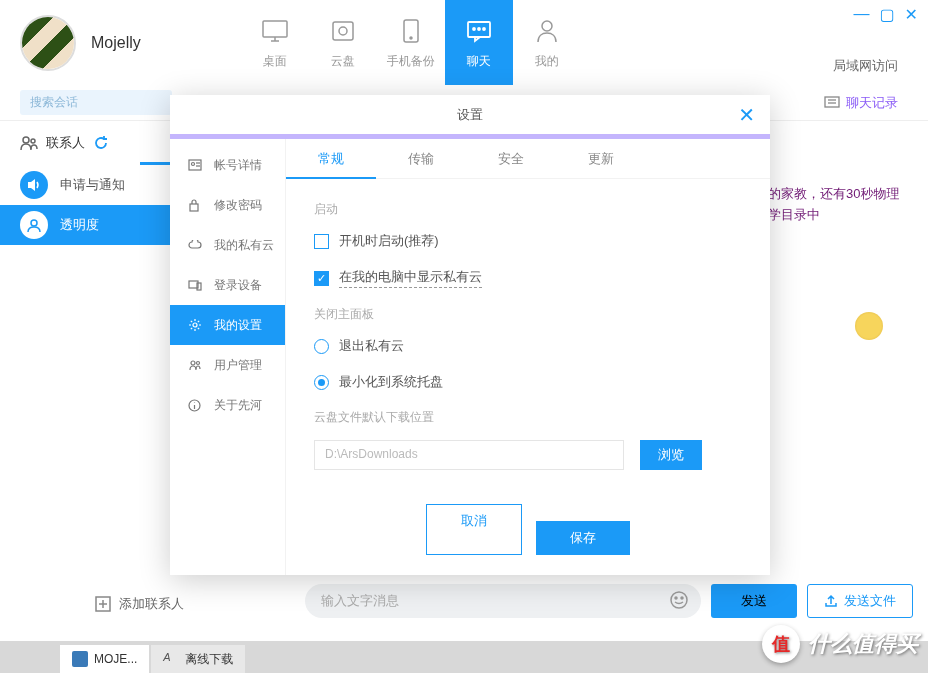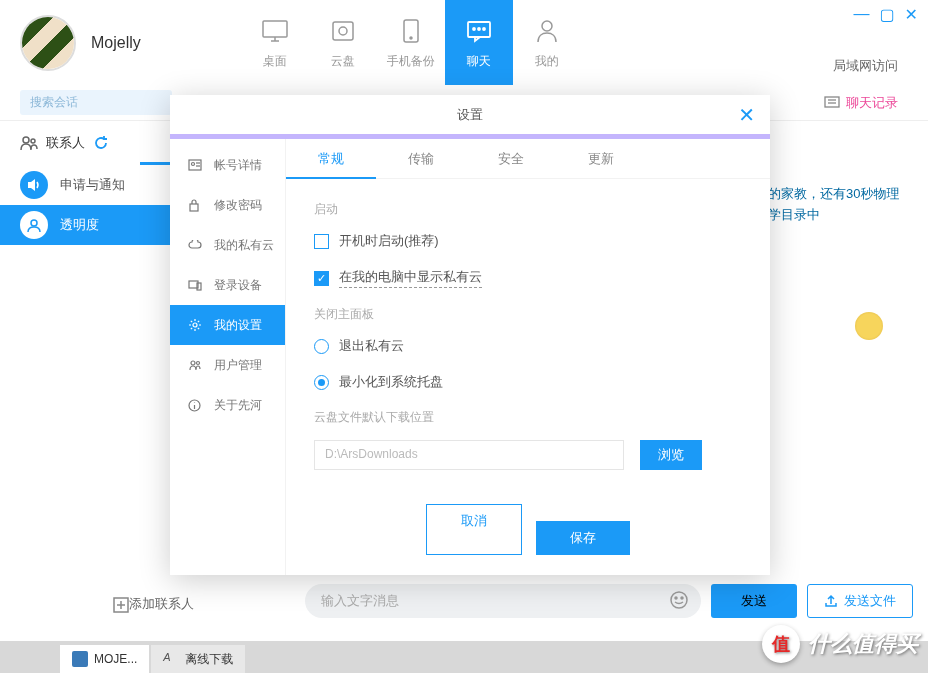--- a/index.html
+++ b/index.html
@@ -18,43 +18,43 @@
     .main-tab { width: 68px; height: 85px; display: flex; flex-direction: column; align-items: center; justify-content: center; gap: 6px; color: #999; cursor: pointer; }
     .main-tab.active { background: #1b9af7; color: #fff; }
     .main-tab-icon { width: 32px; height: 32px; display: flex; align-items: center; justify-content: center; }
     .main-tab-label { font-size: 12px; }
     .lan-access { position: absolute; right: 30px; bottom: 10px; color: #666; font-size: 13px; }
     .header-wrap { position: relative; height: 85px; }
     
     
     .sec-bar { height: 36px; display: flex; align-items: center; padding: 0 20px; border-bottom: 1px solid #eee; }
     .search-box { background: #eaf4fd; border-radius: 3px; padding: 4px 10px; width: 152px; color: #8db8d8; font-size: 12px; }
-    .chat-log { position: absolute; right: 30px; display: flex; align-items: center; gap: 6px; color: #ec4899; cursor: pointer; }
+    .chat-log { position: absolute; right: 30px; display: flex; align-items: center; gap: 6px; color: #8b5cf6; cursor: pointer; }
     
     
     .contacts-bar { height: 44px; display: flex; align-items: center; padding: 0 20px; gap: 8px; border-bottom: 2px solid #1b9af7; border-bottom-width: 0; position: relative; }
     .contacts-bar::after { content: ""; position: absolute; bottom: 0; left: 140px; width: 30px; height: 3px; background: #1b9af7; }
     .contacts-bar span.ico { color: #666; }
     .refresh-icon svg { color: #1b9af7; }
     
     
     .side-list { position: absolute; top: 165px; left: 0; width: 170px; }
     .side-item { height: 40px; display: flex; align-items: center; padding-left: 20px; gap: 12px; color: #555; cursor: pointer; }
     .side-item.sel { background: #1b9af7; color: #fff; }
     .side-icon { width: 28px; height: 28px; border-radius: 50%; display: flex; align-items: center; justify-content: center; }
     .side-icon.blue { background: #1b9af7; color: #fff; }
     .side-icon.dark { background: #2b5278; color: #fff; }
     .side-item.sel .side-icon.dark { background: #fff; color: #1b9af7; }
     
     
-    .notif { position: absolute; top: 184px; right: 20px; width: 140px; color: #0369a1; line-height: 1.6; margin-left: 40px; }
+    .notif { position: absolute; top: 184px; right: 20px; width: 140px; color: #701a75; line-height: 1.6; margin-left: 40px; }
     .emoji { position: absolute; top: 312px; right: 45px; width: 28px; height: 28px; border-radius: 50%; background: radial-gradient(circle, #f7d55c 60%, #d4a83c 100%); }
     
     
-    .add-contact { position: absolute; bottom: 60px; left: 113px; display: flex; align-items: flex-end; color: #666; cursor: pointer; }
+    .add-contact { position: absolute; bottom: 60px; left: 95px; display: flex; align-items: center; gap: 8px; color: #666; cursor: pointer; }
     
     
     .msg-bar { position: absolute; bottom: 55px; left: 305px; right: 15px; display: flex; align-items: center; gap: 10px; }
     .msg-input { flex: 1; background: #eef0f2; border-radius: 18px; padding: 8px 16px; color: #aaa; position: relative; }
     .emoji-btn { position: absolute; right: 12px; top: 6px; color: #999; }
     .send-btn { background: #1b9af7; color: #000000; padding: 8px 30px; border-radius: 3px; cursor: pointer; }
     .send-file-btn { border: 1px solid #1b9af7; color: #1b9af7; padding: 7px 16px; border-radius: 3px; cursor: pointer; display: flex; align-items: center; gap: 6px; }
     
     
     .taskbar { position: absolute; bottom: 0; left: 0; right: 0; height: 32px; background: #d8d8d8; display: flex; align-items: flex-end; padding: 0 60px; gap: 2px; }

